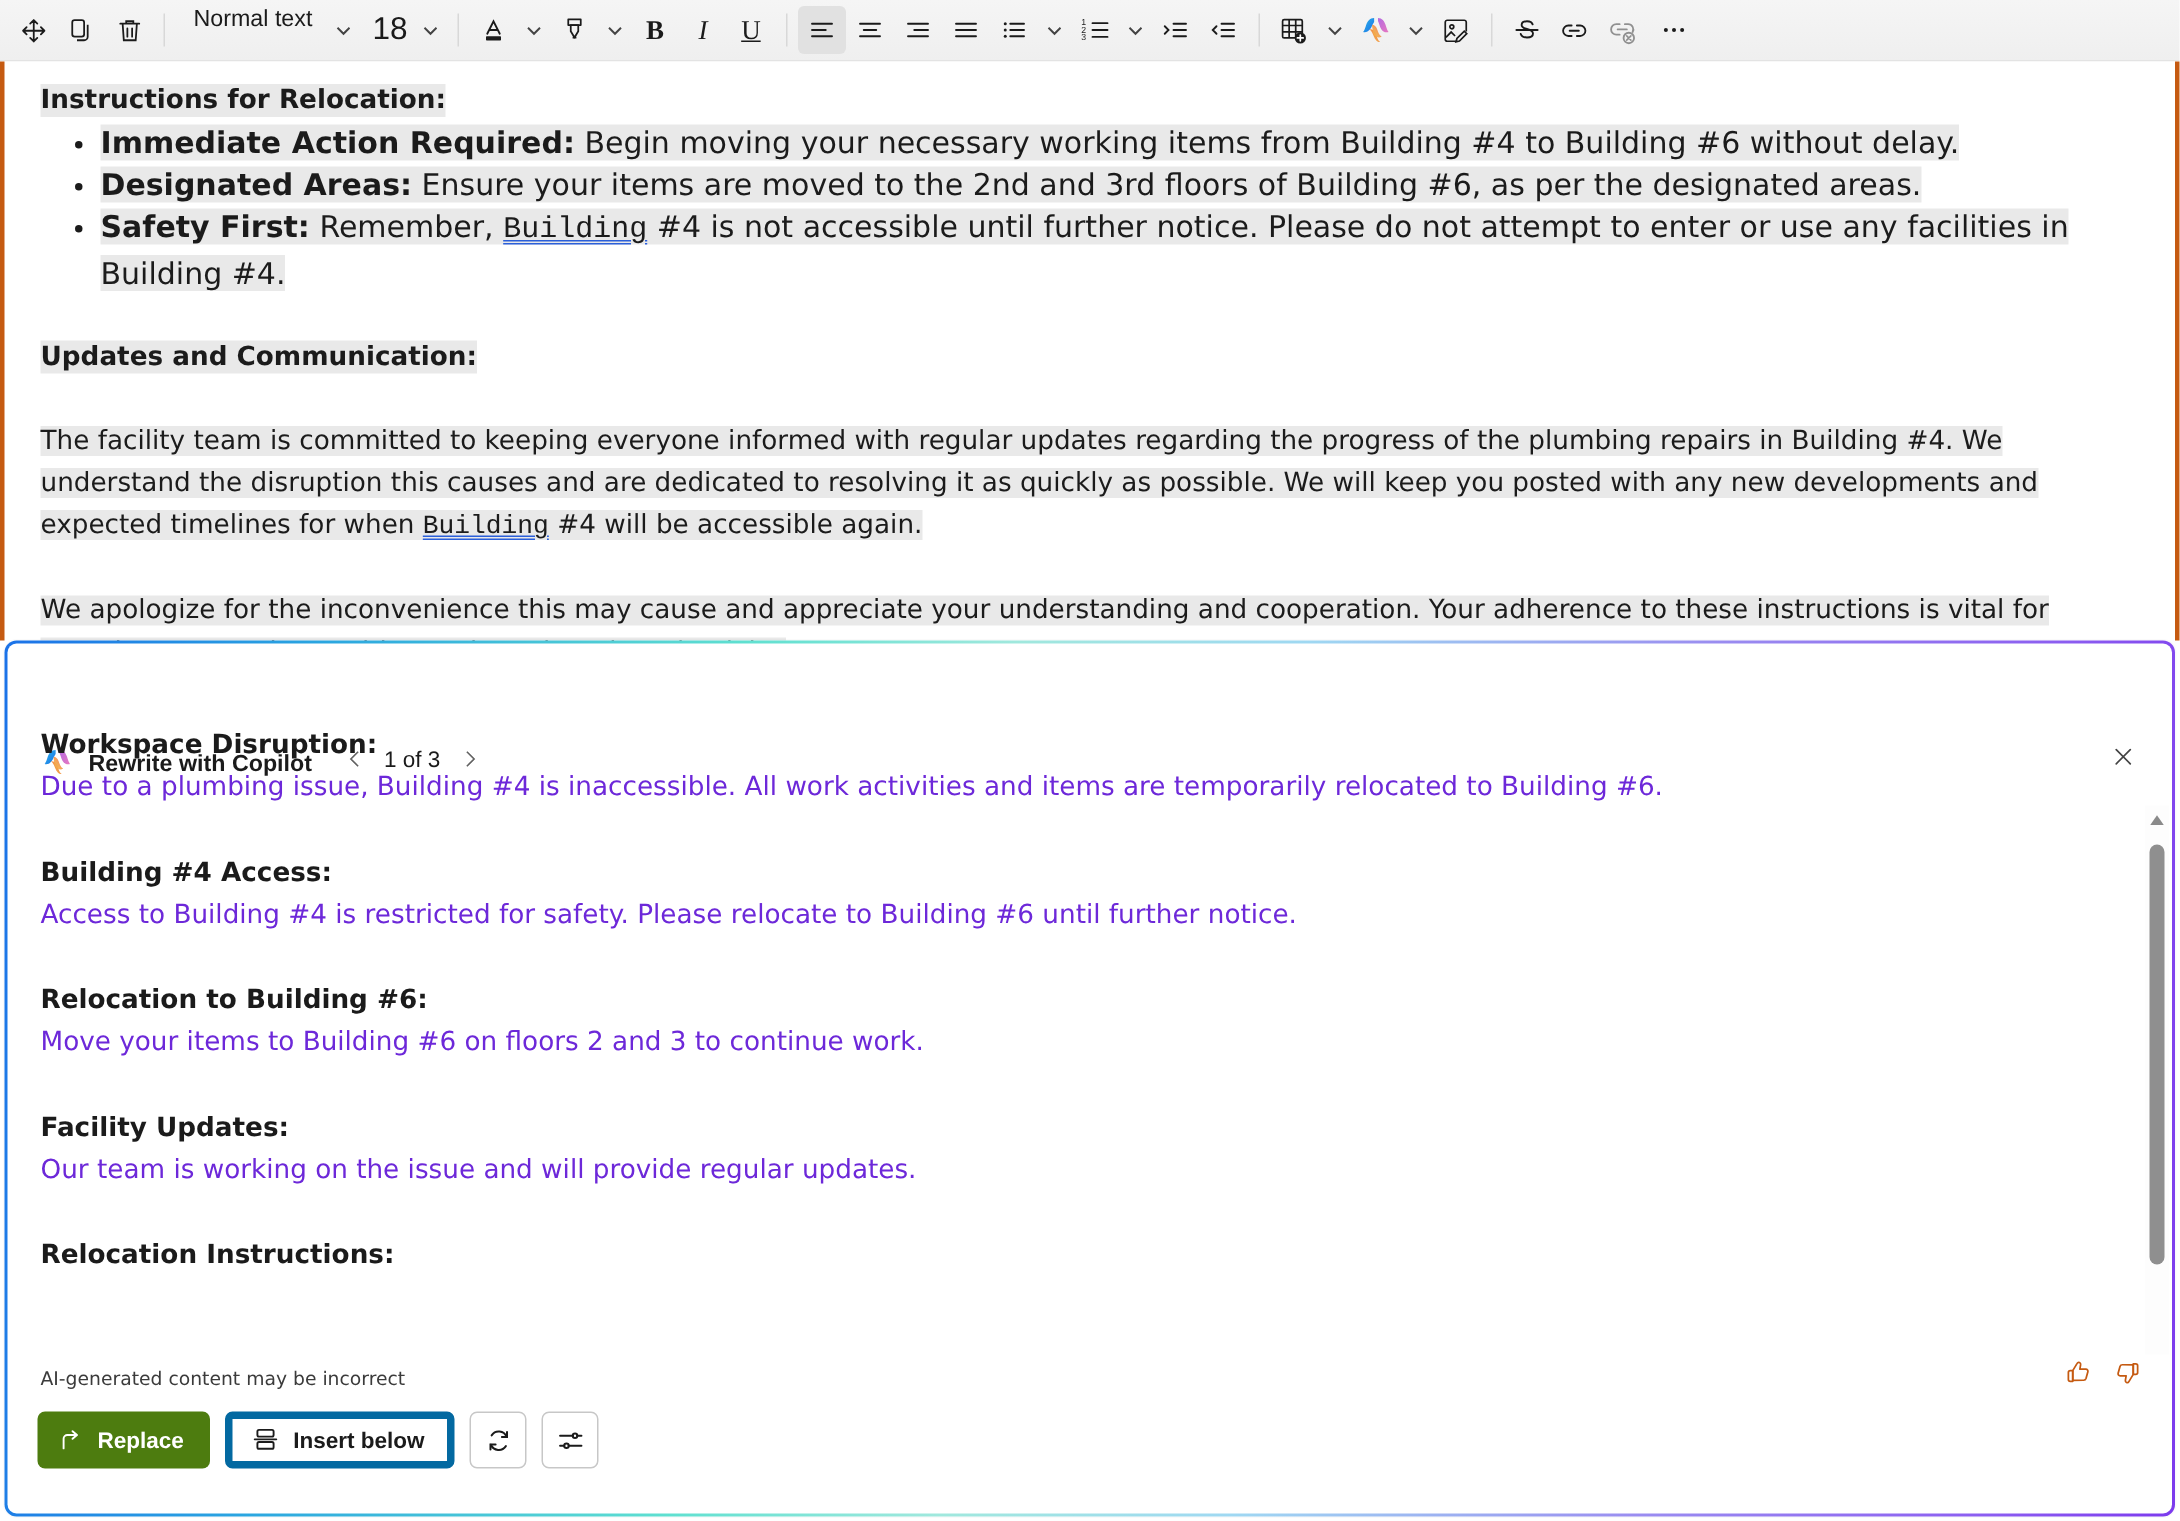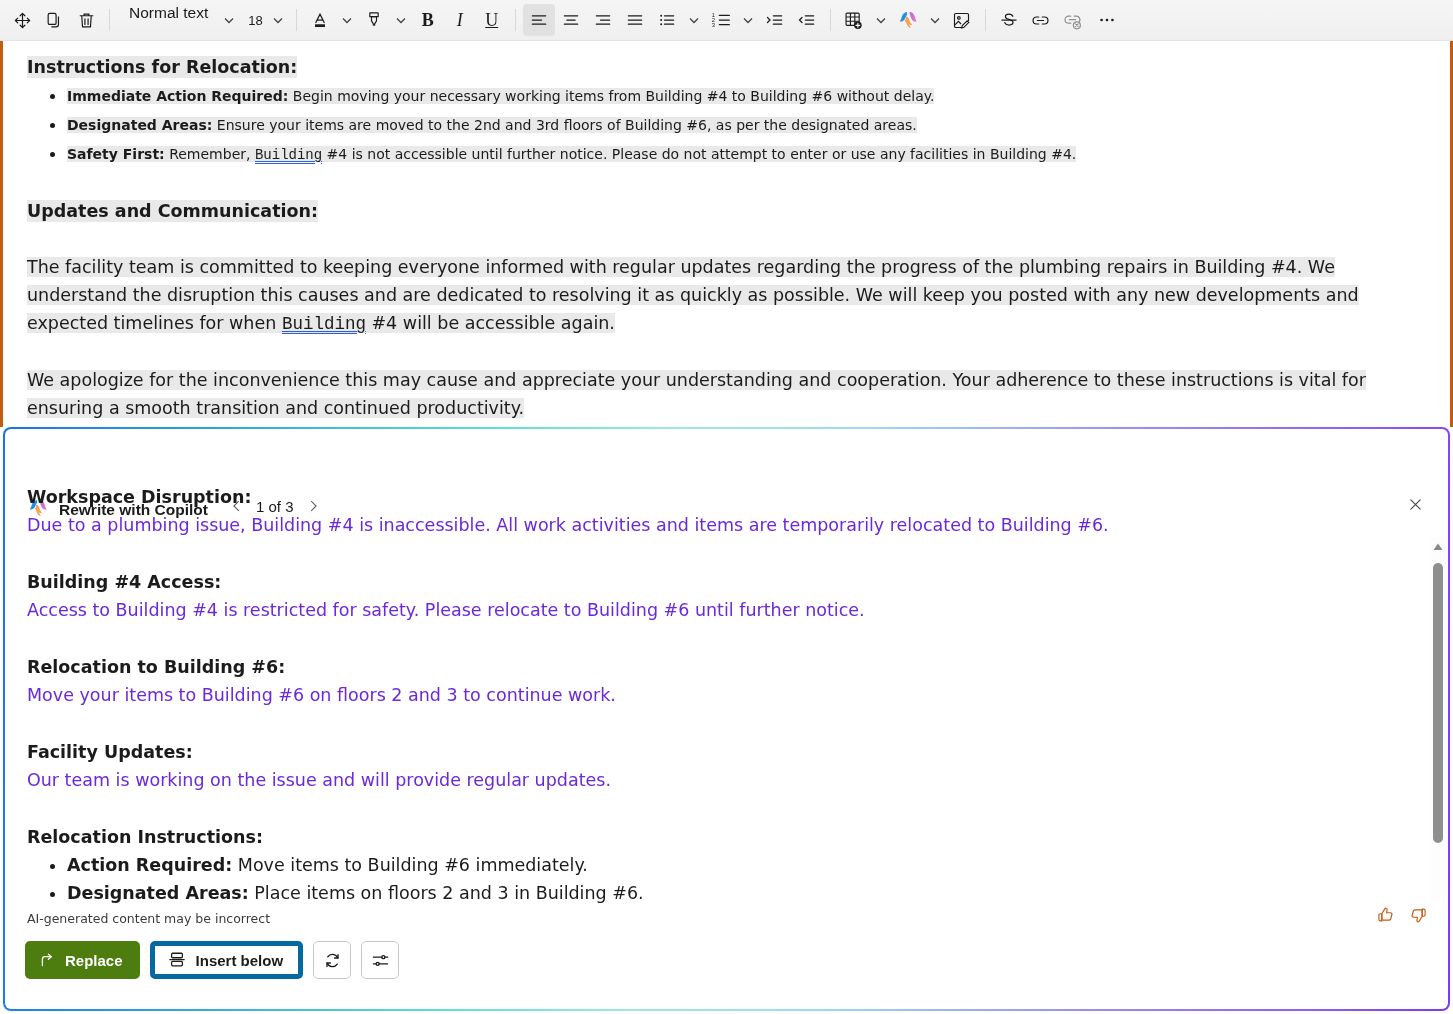--- a/index.html
+++ b/index.html
@@ -43,21 +43,21 @@
   .tb-style {
     height: 32px; padding: 0 10px 0 12px;
     display: flex; align-items: flex-start;
     font-size: 15.5px; color: #1b1b1b;
     border-radius: 4px; white-space: nowrap;
     flex: none;
   }
   .tb-size {
     height: 32px; padding: 0 4px 0 8px;
     display: flex; align-items: center;
-    font-size: 13px; color: #1b1b1b;
+    font-size: 21px; color: #1b1b1b;
     border-radius: 4px;
     flex: none;
   }
   .tb-btn svg, .tb-caret svg { display: block; }
 
   
   .doc-area {
     position: absolute; top: 41px; left: 0;
     width: 1453px; height: 386px;
     background: #ffffff;
@@ -82,21 +82,21 @@
     margin: 0;
     font-family: "DejaVu Sans", sans-serif;
   }
   .doc-h span.sel { padding: 1px 0; }
   ul.doc-list {
     margin: 0; padding-left: 40px;
     list-style-type: disc;
   }
   ul.doc-list li {
     font-family: "DejaVu Sans", sans-serif;
-    font-size: 14px; line-height: 28px; color: #1b1b1b;
+    font-size: 20px; line-height: 28px; color: #1b1b1b;
   }
   ul.doc-list li::marker { font-size: 17.5px; }
   .b { font-weight: bold; }
   .spell {
     text-decoration: underline;
     text-decoration-color: #2b5fd9;
     text-decoration-style: double;
     text-decoration-thickness: 1px;
     text-underline-offset: 2px;
     font-family: Liberation Mono, monospace;
@@ -560,24 +560,20 @@
 
         <p class="cp-h">Relocation to Building #6:</p>
         <p class="cp-p">Move your items to Building #6 on floors 2 and 3 to continue work.</p>
         <div class="cp-gap"></div>
 
         <p class="cp-h">Facility Updates:</p>
         <p class="cp-p">Our team is working on the issue and will provide regular updates.</p>
         <div class="cp-gap"></div>
 
         <p class="cp-h">Relocation Instructions:</p>
-        <ul class="cp-list">
-          <li><span class="b">Action Required:</span><span> Move items to Building #6 immediately.</span></li>
-          <li><span class="b">Designated Areas:</span><span> Place items on floors 2 and 3 in Building #6.</span></li>
-        </ul>
       </div>
 
       <div class="cp-scrollbar">
         <div class="sb-arrow">
           <svg width="10" height="8" viewBox="0 0 10 8">
               <path d="M5 0.5L9.5 7H0.5z" fill="currentColor"></path>
             </svg>
         </div>
         <div class="sb-track">
           <div class="sb-thumb"></div>

